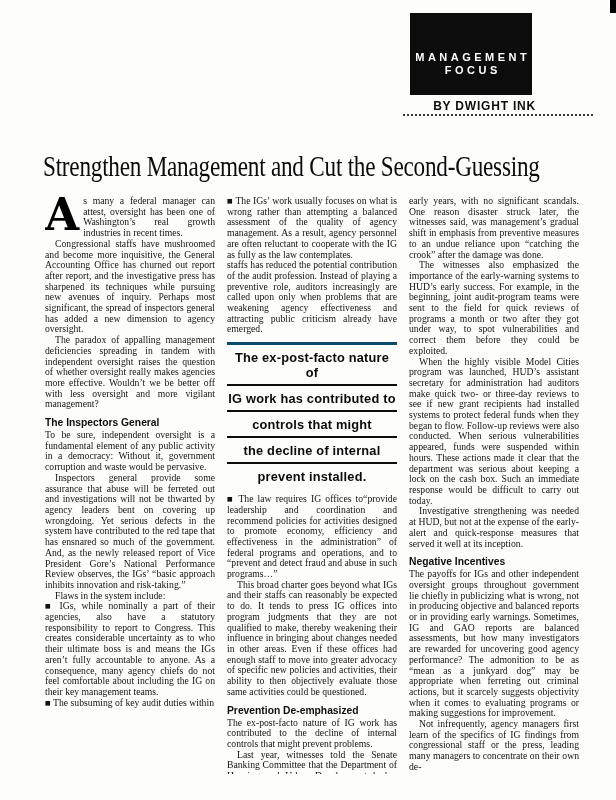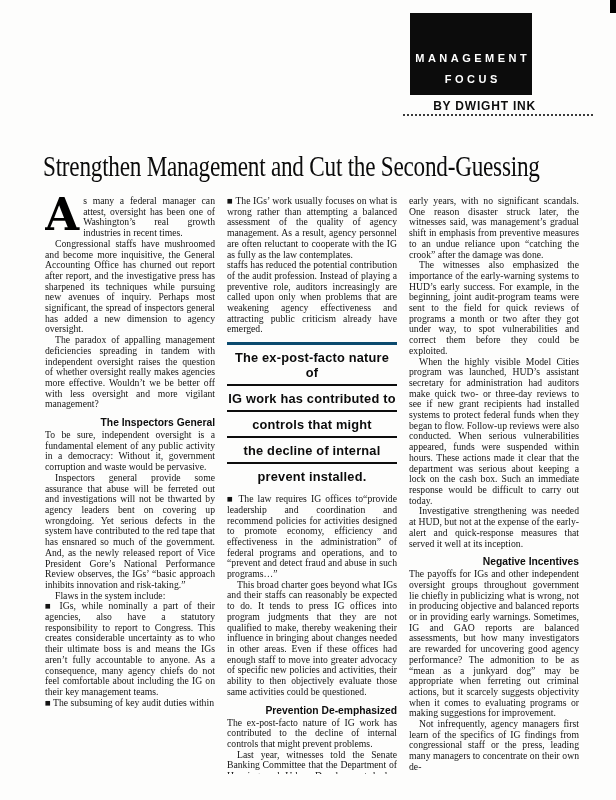--- a/index.html
+++ b/index.html
@@ -9,23 +9,23 @@
     background:#fdfdfc; color:#161616;
     font-family:"Liberation Serif", serif;
   }
   .corner-mark { position:absolute; right:0; top:0; width:6px; height:13px; background:#000; }
 
   
   .masthead-box {
     position:absolute; left:410px; top:13px; width:122px; height:82px;
     background:#0c0c0c; color:#fff; box-sizing:border-box;
     display:flex; flex-direction:column; justify-content:flex-end; align-items:center;
-    padding-bottom:9px;
+    padding-bottom:18px;
     font-family:"Liberation Sans", sans-serif; font-weight:bold;
-    font-size:11px; line-height:13px; letter-spacing:3.5px; text-indent:3.5px;gap:8px;
+    font-size:11px; line-height:13px; letter-spacing:3.5px; text-indent:3.5px;
   }
   .byline {
     position:absolute; left:406px; top:99px; width:130px; text-align:right;
     font-family:"Liberation Sans", sans-serif; font-weight:bold;
     font-size:12px; letter-spacing:0.8px; color:#0d0d0d;
   }
   .dotted-rule {
     position:absolute; left:403px; top:110px; width:190px; height:4px;
     border-bottom:2px dotted #3a3a3a;
   }
@@ -45,21 +45,21 @@
   }
   .col { width:170px; height:578px; overflow:hidden; text-align:justify;
          font-size:9.7px; line-height:10.7px; color:#131313; }
   .para { margin:0; }
   .indent { text-indent:10px; }
   .dropcap {
     float:left; font-family:"DejaVu Serif", serif; font-weight:bold;
     font-size:44px; line-height:33px; margin:2px 4px 0 0; color:#000;
   }
   .heading {
-    margin:7px 0 1px; text-align:right; text-indent:0;
+    margin:7px 0 1px; text-align:left; text-indent:0;
     font-family:"Liberation Sans", sans-serif; font-weight:bold;
     font-size:10.3px; line-height:12px; color:#0d0d0d;
   }
 
   
   .pullquote { border-top:3px solid #0c4a6e; margin:7px 0 6px; }
   .pq-line {
     font-family:"Liberation Sans", sans-serif; font-weight:bold;
     font-size:12.8px; line-height:15px; text-align:center; letter-spacing:0.2px;
     padding:5px 1px 4px; border-bottom:2px solid #0d0d0d; color:#0b0b0b;

